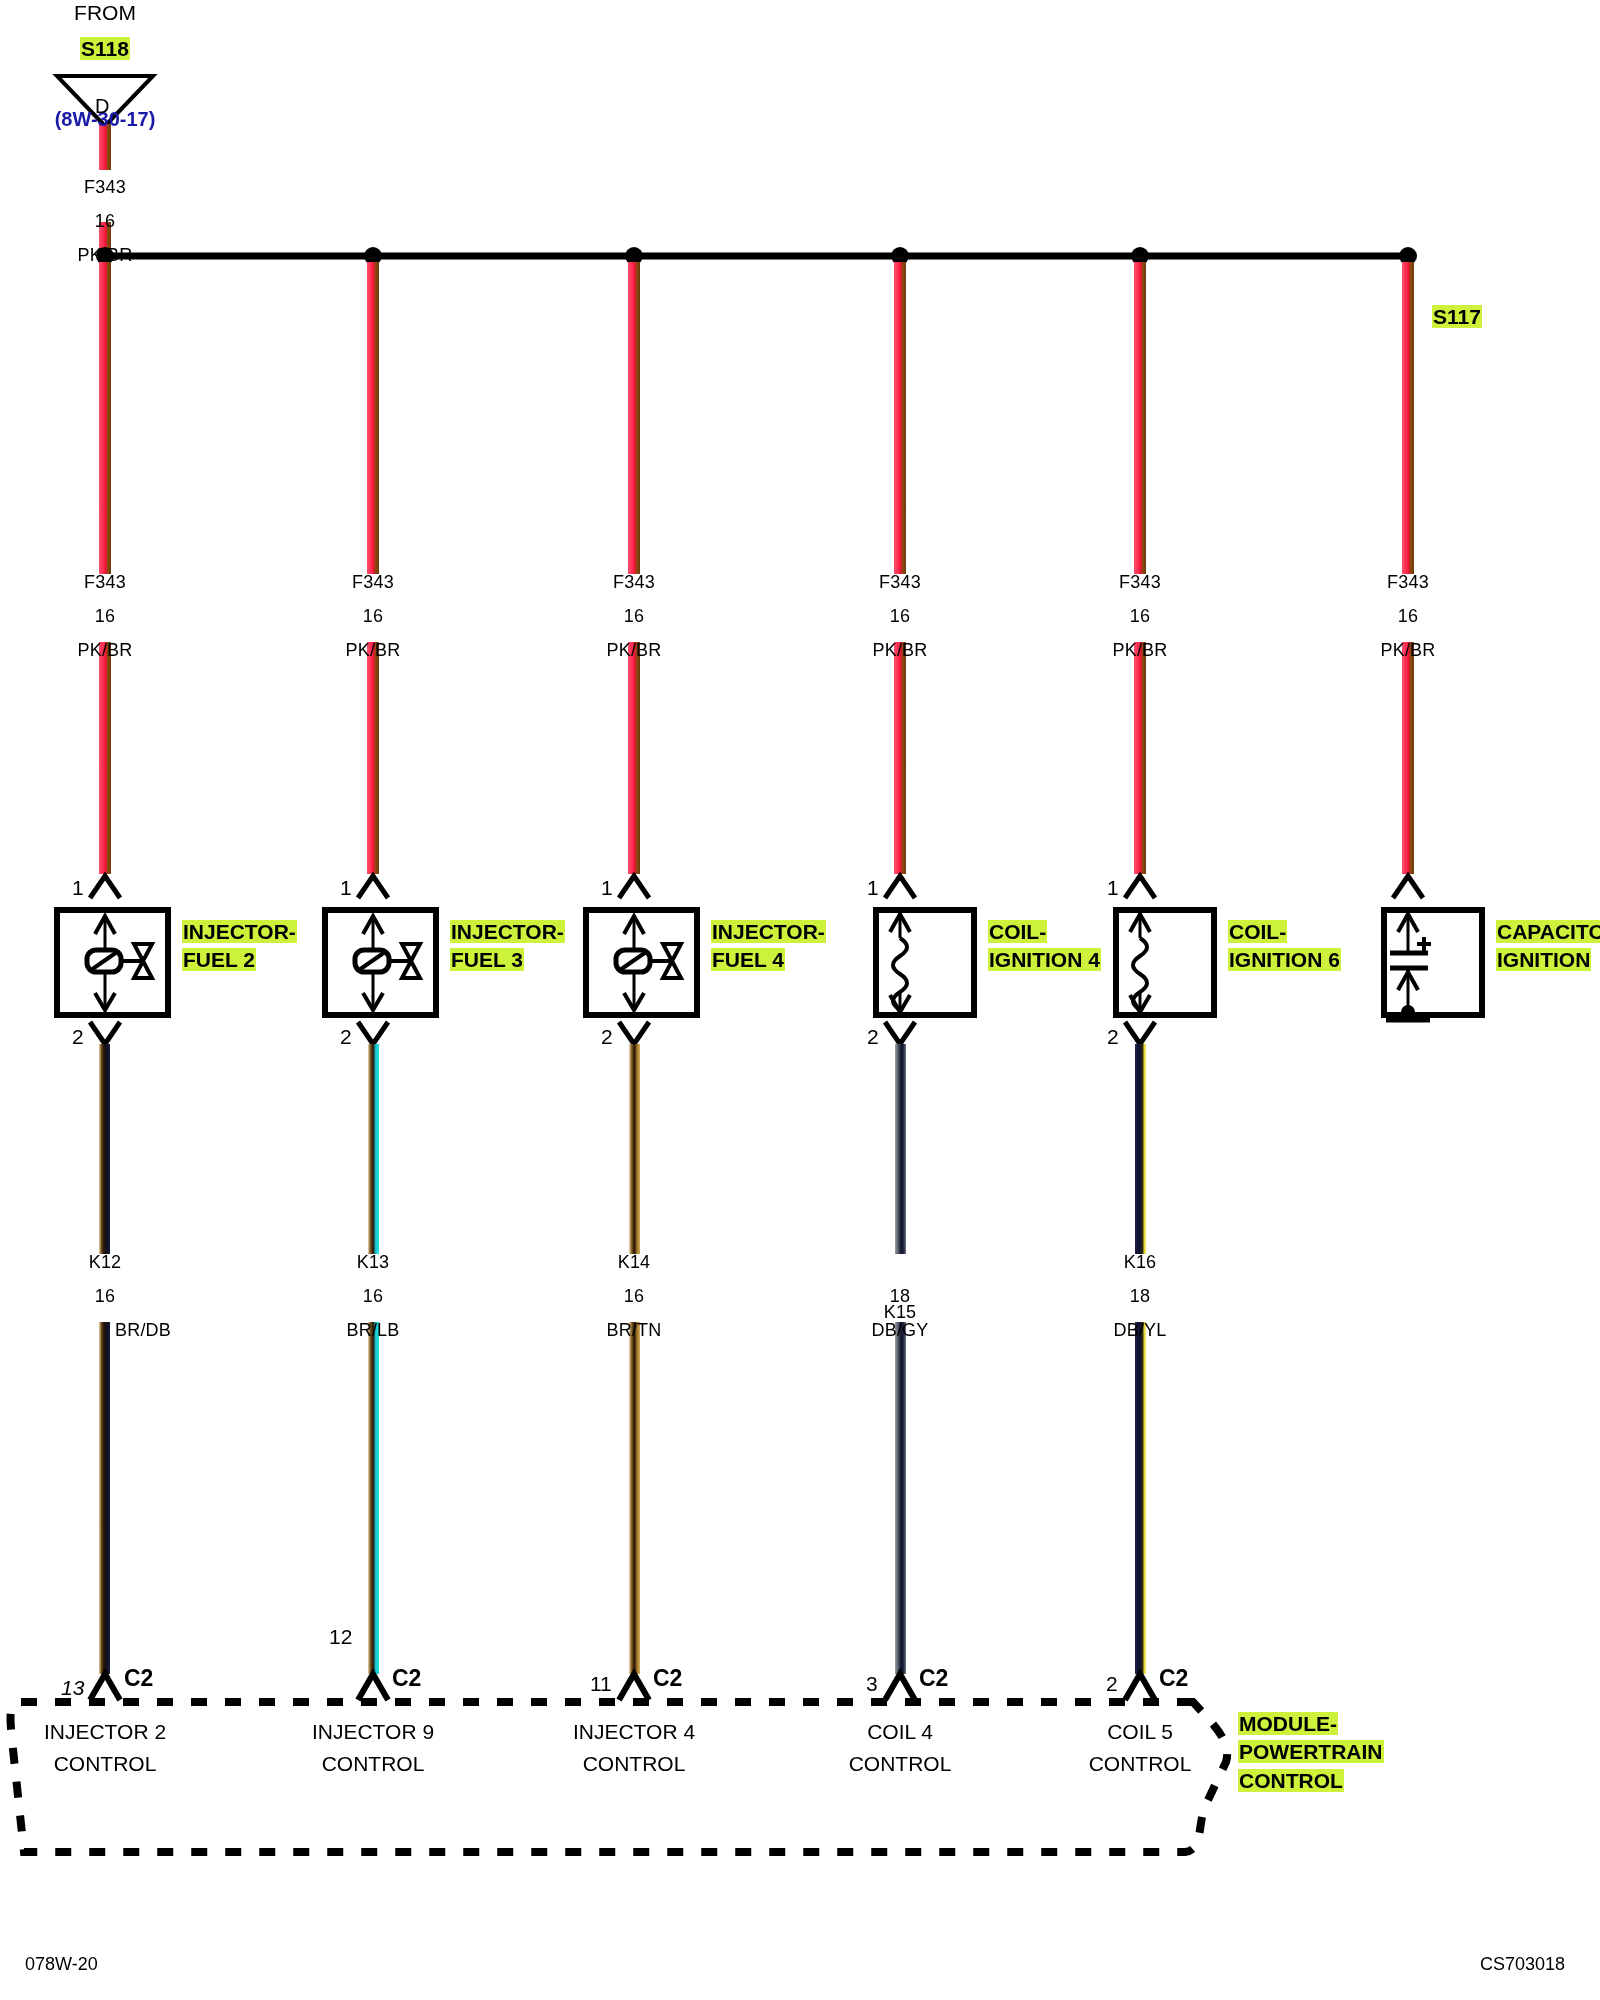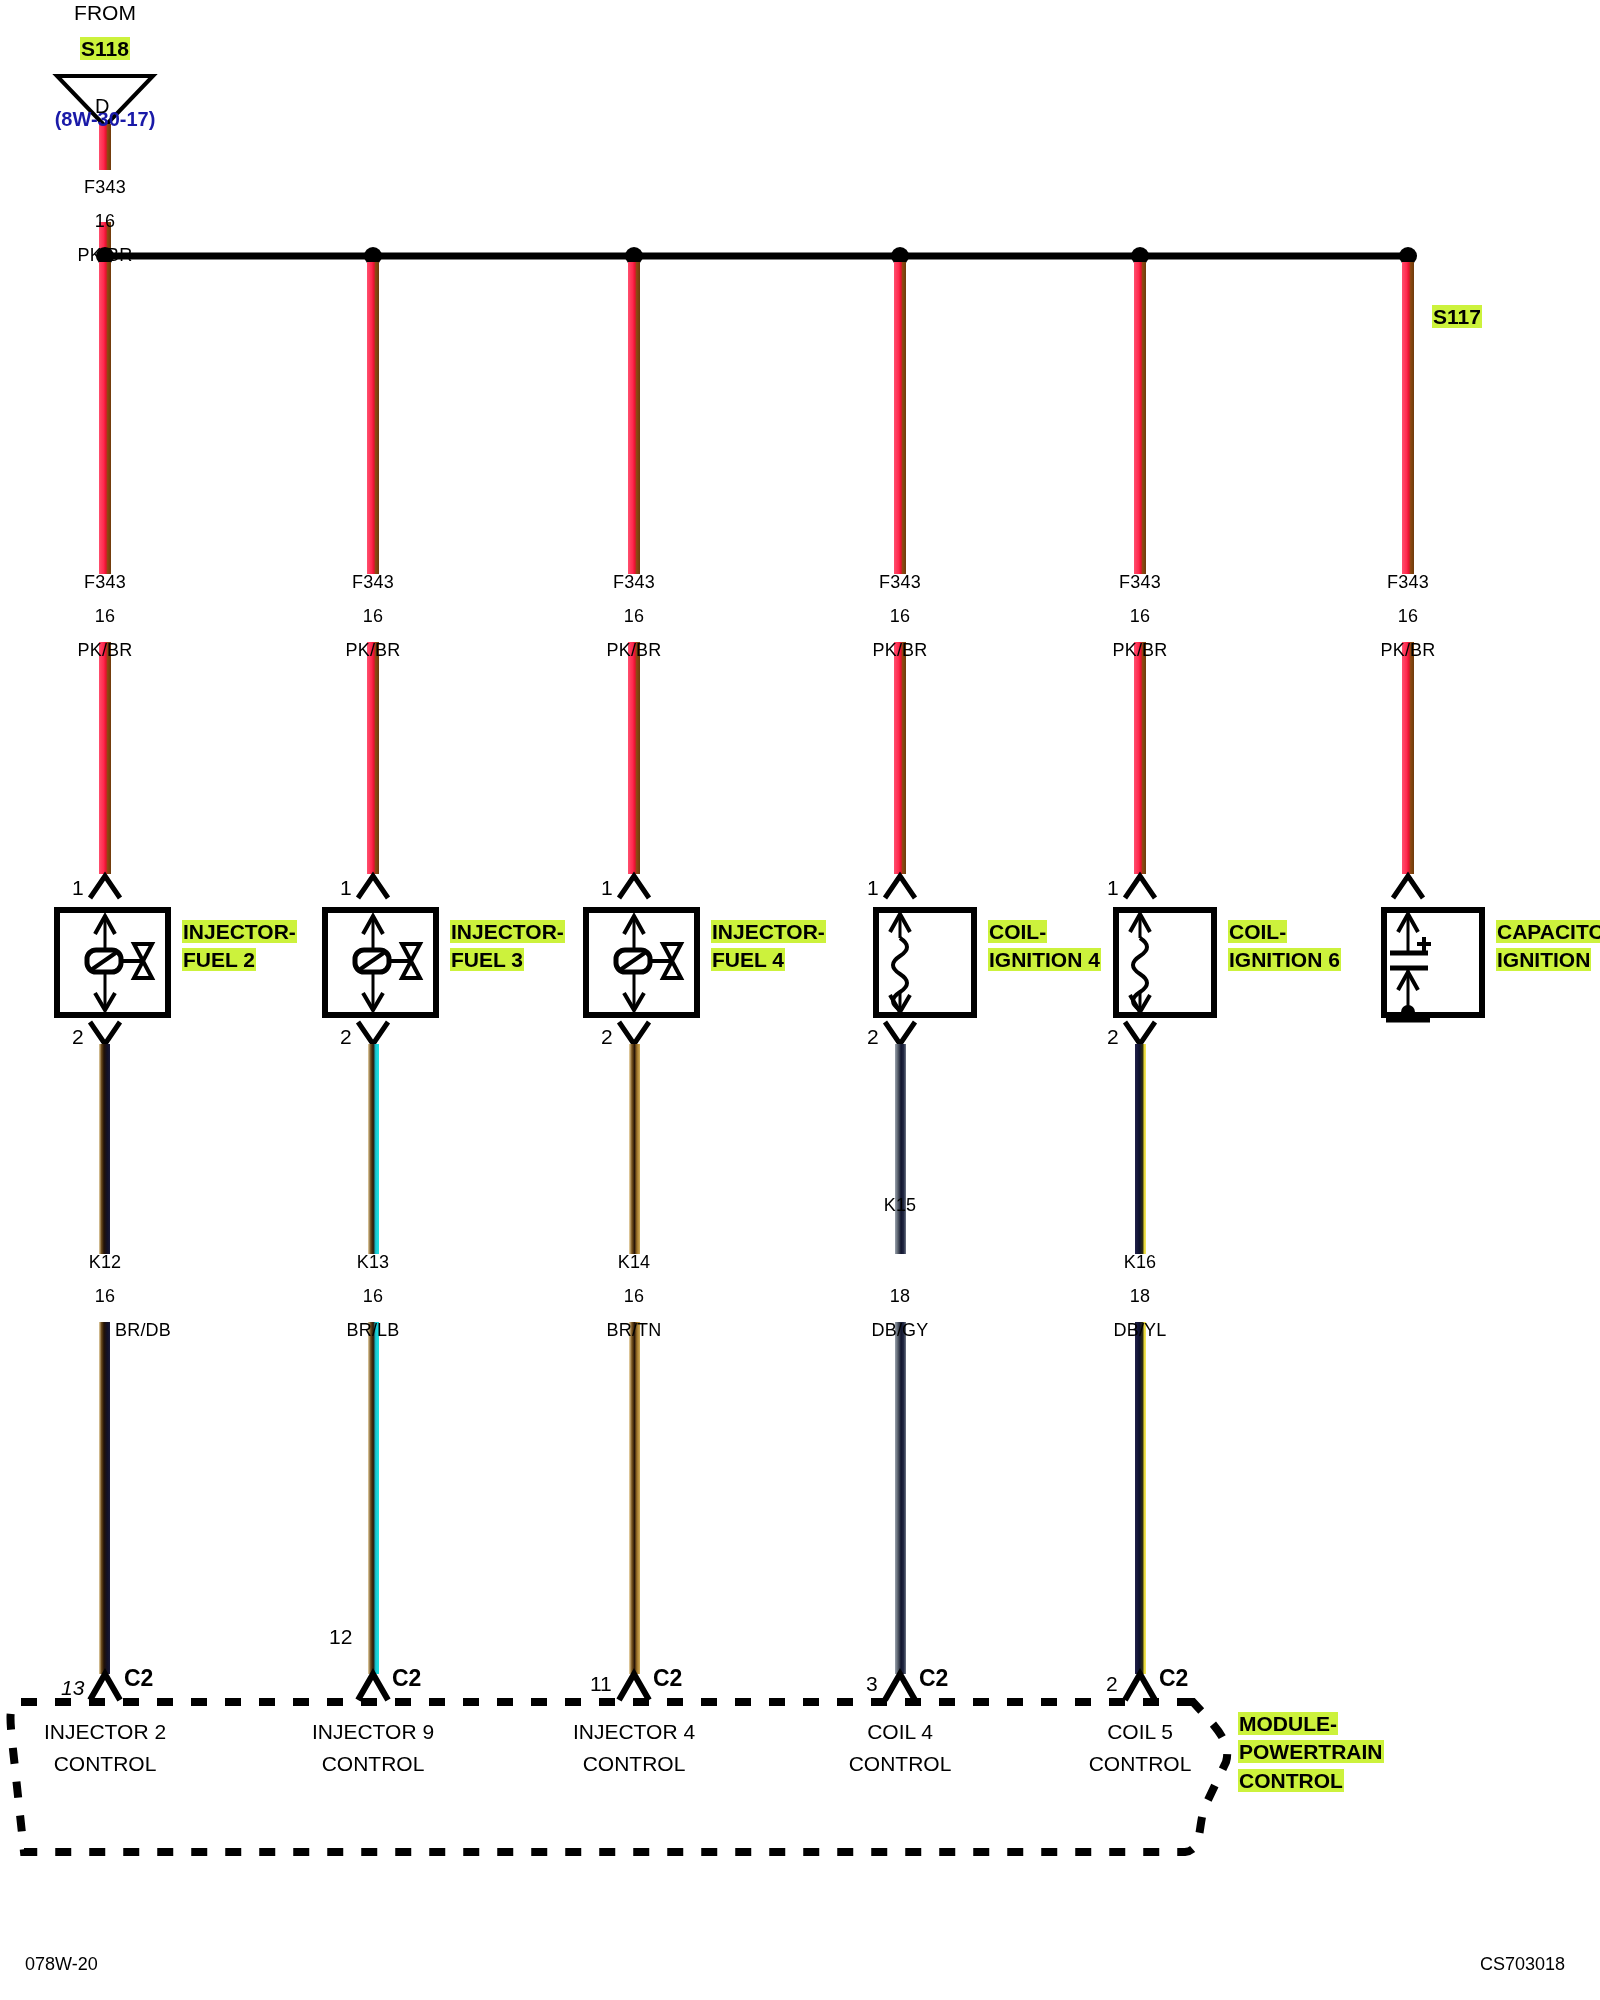--- a/index.html
+++ b/index.html
@@ -303,21 +303,21 @@
   <div class="lbl wirelabel" style="left:51px;top:1321px;width:120px;text-align:right;">BR/DB</div>
 
   <div class="lbl wirelabel" style="left:313px;top:1253px;width:120px;">K13</div>
   <div class="lbl wirelabel" style="left:313px;top:1287px;width:120px;">16</div>
   <div class="lbl wirelabel" style="left:313px;top:1321px;width:120px;">BR/LB</div>
 
   <div class="lbl wirelabel" style="left:574px;top:1253px;width:120px;">K14</div>
   <div class="lbl wirelabel" style="left:574px;top:1287px;width:120px;">16</div>
   <div class="lbl wirelabel" style="left:574px;top:1321px;width:120px;">BR/TN</div>
 
-  <div class="lbl wirelabel" style="left:840px;top:1196px;width:120px;">K15</div>
+  <div class="lbl wirelabel" style="left:840px;top:1303px;width:120px;">K15</div>
   <div class="lbl wirelabel" style="left:840px;top:1287px;width:120px;">18</div>
   <div class="lbl wirelabel" style="left:840px;top:1321px;width:120px;">DB/GY</div>
 
   <div class="lbl wirelabel" style="left:1080px;top:1253px;width:120px;">K16</div>
   <div class="lbl wirelabel" style="left:1080px;top:1287px;width:120px;">18</div>
   <div class="lbl wirelabel" style="left:1080px;top:1321px;width:120px;">DB/YL</div>
 
   <div class="lbl pinnum" style="left:61px;top:1677px;font-style:italic;">13</div>
   <div class="lbl c2" style="left:124px;top:1666px;">C2</div>
   <div class="lbl pinnum" style="left:329px;top:1626px;">12</div>

